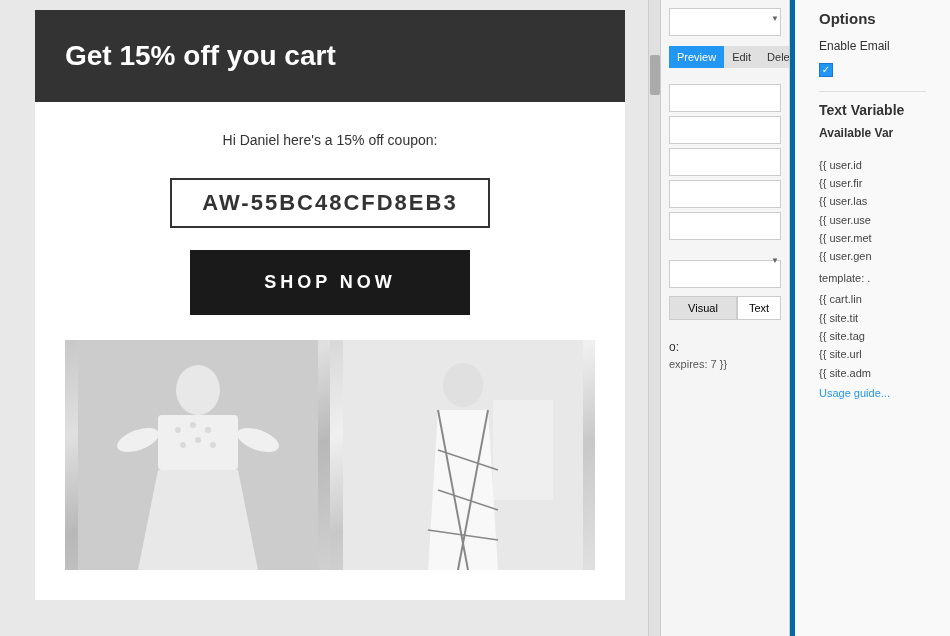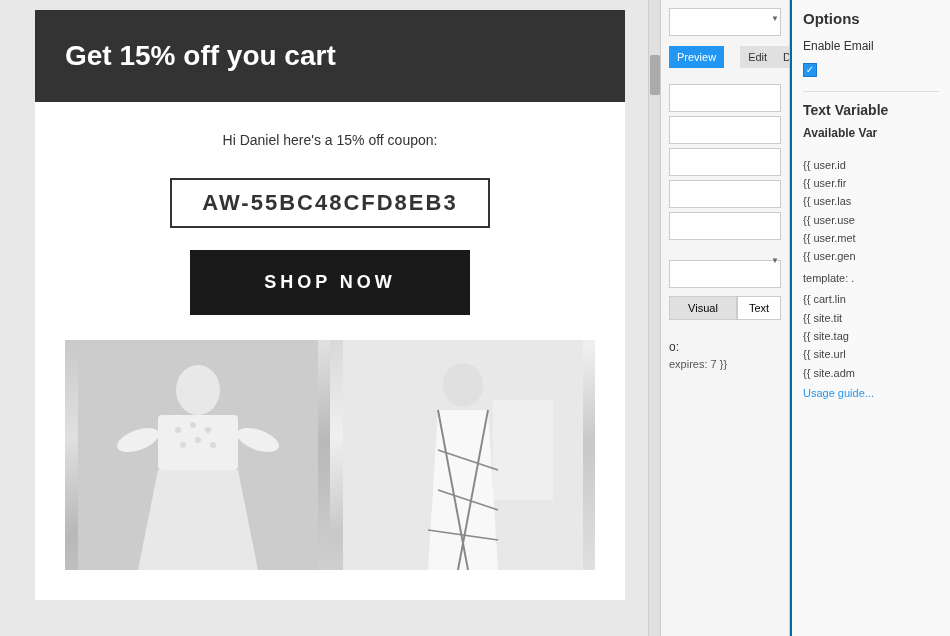--- a/index.html
+++ b/index.html
@@ -162,21 +162,20 @@
       cursor: pointer;
     }
 
     .btn-edit {
       background: #e0e0e0;
       color: #333;
       border: none;
       padding: 5px 8px;
       font-size: 11px;
       cursor: pointer;
-      margin-left: 16px;
     }
 
     .btn-delete {
       background: #e0e0e0;
       color: #333;
       border: none;
       padding: 5px 8px;
       font-size: 11px;
       cursor: pointer;
     }
@@ -254,23 +253,23 @@
     .expires-text {
       font-size: 11px;
       color: #555;
     }
 
     
     .right-panel {
       width: 160px;
       height: 636px;
       background: #f9f9f9;
-      border-left: 2px solid #0369a1;
+      border-left: 5px solid #0369a1;
       flex-shrink: 0;
-      padding: 10px 11px;
+      padding: 10px 24px;
     }
 
     .options-title {
       font-size: 15px;
       font-weight: bold;
       color: #333;
       margin-bottom: 12px;
     }
 
     .enable-email-label {

